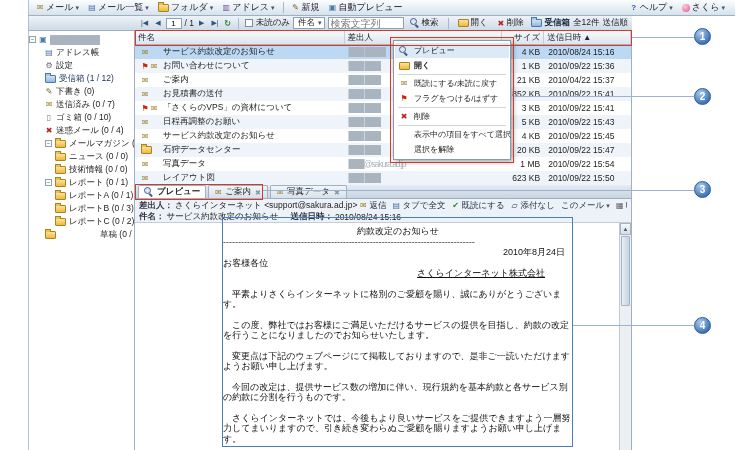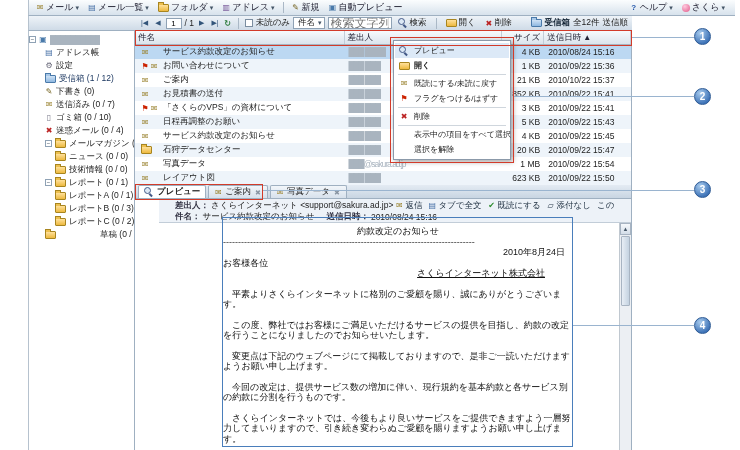--- a/index.html
+++ b/index.html
@@ -14,21 +14,21 @@
   .tbtn{display:inline-flex;align-items:center;gap:2px;padding:1px 4px;font-size:9px;color:#223;white-space:nowrap;cursor:default;}
   .dd{font-size:7px;color:#456;}
   .vsep{width:1px;height:11px;background:#aab8c6;margin:0 3px;display:inline-block;}
   .toolbar2{position:absolute;left:28px;top:16px;width:604px;height:15px;
     background:linear-gradient(#eef3f8,#cfdbe7);border-bottom:1px solid #9fb0c1;border-left:1px solid #b6c2ce;
     display:flex;align-items:center;gap:3px;padding-left:110px;font-size:8.5px;}
   .navbtn{color:#33557a;font-size:7px;padding:0 2px;}
   .pginput{width:16px;height:11px;border:1px solid #8fa2b5;font-size:8px;text-align:center;background:#fff;}
   .chk{width:8px;height:8px;border:1px solid #7b8da0;background:#fff;display:inline-block;}
   .selbox{display:inline-flex;align-items:center;gap:3px;border:1px solid #8fa2b5;background:#fff;height:12px;padding:0 2px 0 4px;}
-  .srchinput{width:64px;height:12px;border:1px solid #8fa2b5;font-size:12px;padding:0 2px;background:#fff;}
+  .srchinput{width:76px;height:12px;border:1px solid #8fa2b5;font-size:10px;padding:0 2px;background:#fff;}
   .t2btn{display:inline-flex;align-items:center;gap:2px;padding:0 3px;white-space:nowrap;}
   .t2right{margin-left:auto;display:flex;align-items:center;gap:3px;padding-right:4px;white-space:nowrap;}
   .t2right .fname{font-weight:bold;color:#123;}
 
   
   .sidebar{position:absolute;left:28px;top:31px;width:107px;height:419px;background:#fff;
     border-left:1px solid #b6c2ce;border-right:1px solid #9fb0c1;overflow:hidden;padding-top:2px;}
   .sitem{display:flex;align-items:center;gap:3px;height:13px;white-space:nowrap;font-size:8.5px;cursor:default;}
   .sitem .lbl{overflow:hidden;}
   .sitem.sel .lbl{font-weight:normal;color:#16325c;}
@@ -87,21 +87,21 @@
   .csep{height:1px;background:#cfd6dd;margin:1px 3px;}
 
   
   .tabs{display:flex;align-items:flex-end;height:14px;background:linear-gradient(#e4ebf3,#c8d5e2);
     border-bottom:1px solid #9fb0c1;padding-left:3px;gap:2px;}
   .tab{display:inline-flex;align-items:center;gap:3px;height:13px;padding:0 5px;font-size:8.5px;white-space:nowrap;
     background:linear-gradient(#f2f6fa,#d7e1ec);border:1px solid #9fb0c1;border-bottom:none;border-radius:2px 2px 0 0;cursor:default;}
   .tab.active{background:#fff;font-weight:bold;}
 
   
-  .mhdr{height:24px;background:#edf2f8;border-bottom:1px solid #c2cdd8;font-size:8.5px;padding:1px 16px;margin-left:24px;}
+  .mhdr{height:24px;background:#edf2f8;border-bottom:1px solid #c2cdd8;font-size:8.5px;padding:1px 4px;}
   .mline{display:flex;height:11px;align-items:center;gap:2px;white-space:nowrap;overflow:hidden;}
   .mlbl{font-weight:bold;color:#334;}
   .mactions{margin-left:auto;display:flex;gap:6px;align-items:center;color:#234;}
   .mact{display:inline-flex;align-items:center;gap:2px;white-space:nowrap;}
 
   
   .mbody{position:relative;height:227px;background:#fff;overflow:hidden;}
   .btext{position:absolute;left:88px;top:3px;width:350px;font-size:9px;line-height:10.5px;color:#111;}
   .btitle{text-align:center;}
   .bdivider{overflow:hidden;white-space:nowrap;color:#333;}
@@ -321,21 +321,21 @@
       </div>
       <div class="mrow">
         <div class="col c-subj">
           <span class="rowicons">
             <span class="ic mail-icon">✉</span>
           </span>
           <span>ご案内</span>
         </div>
         <div class="col c-from blurtxt">███ ███</div>
         <div class="col c-size">21 KB</div>
-        <div class="col c-date">2010/10/22 15:37</div>
+        <div class="col c-date">2010/04/22 15:37</div>
       </div>
       <div class="mrow alt">
         <div class="col c-subj">
           <span class="rowicons">
             <span class="ic mail-icon">✉</span>
           </span>
           <span>お見積書の送付</span>
         </div>
         <div class="col c-from blurtxt">███ ███</div>
         <div class="col c-size">852 KB</div>

